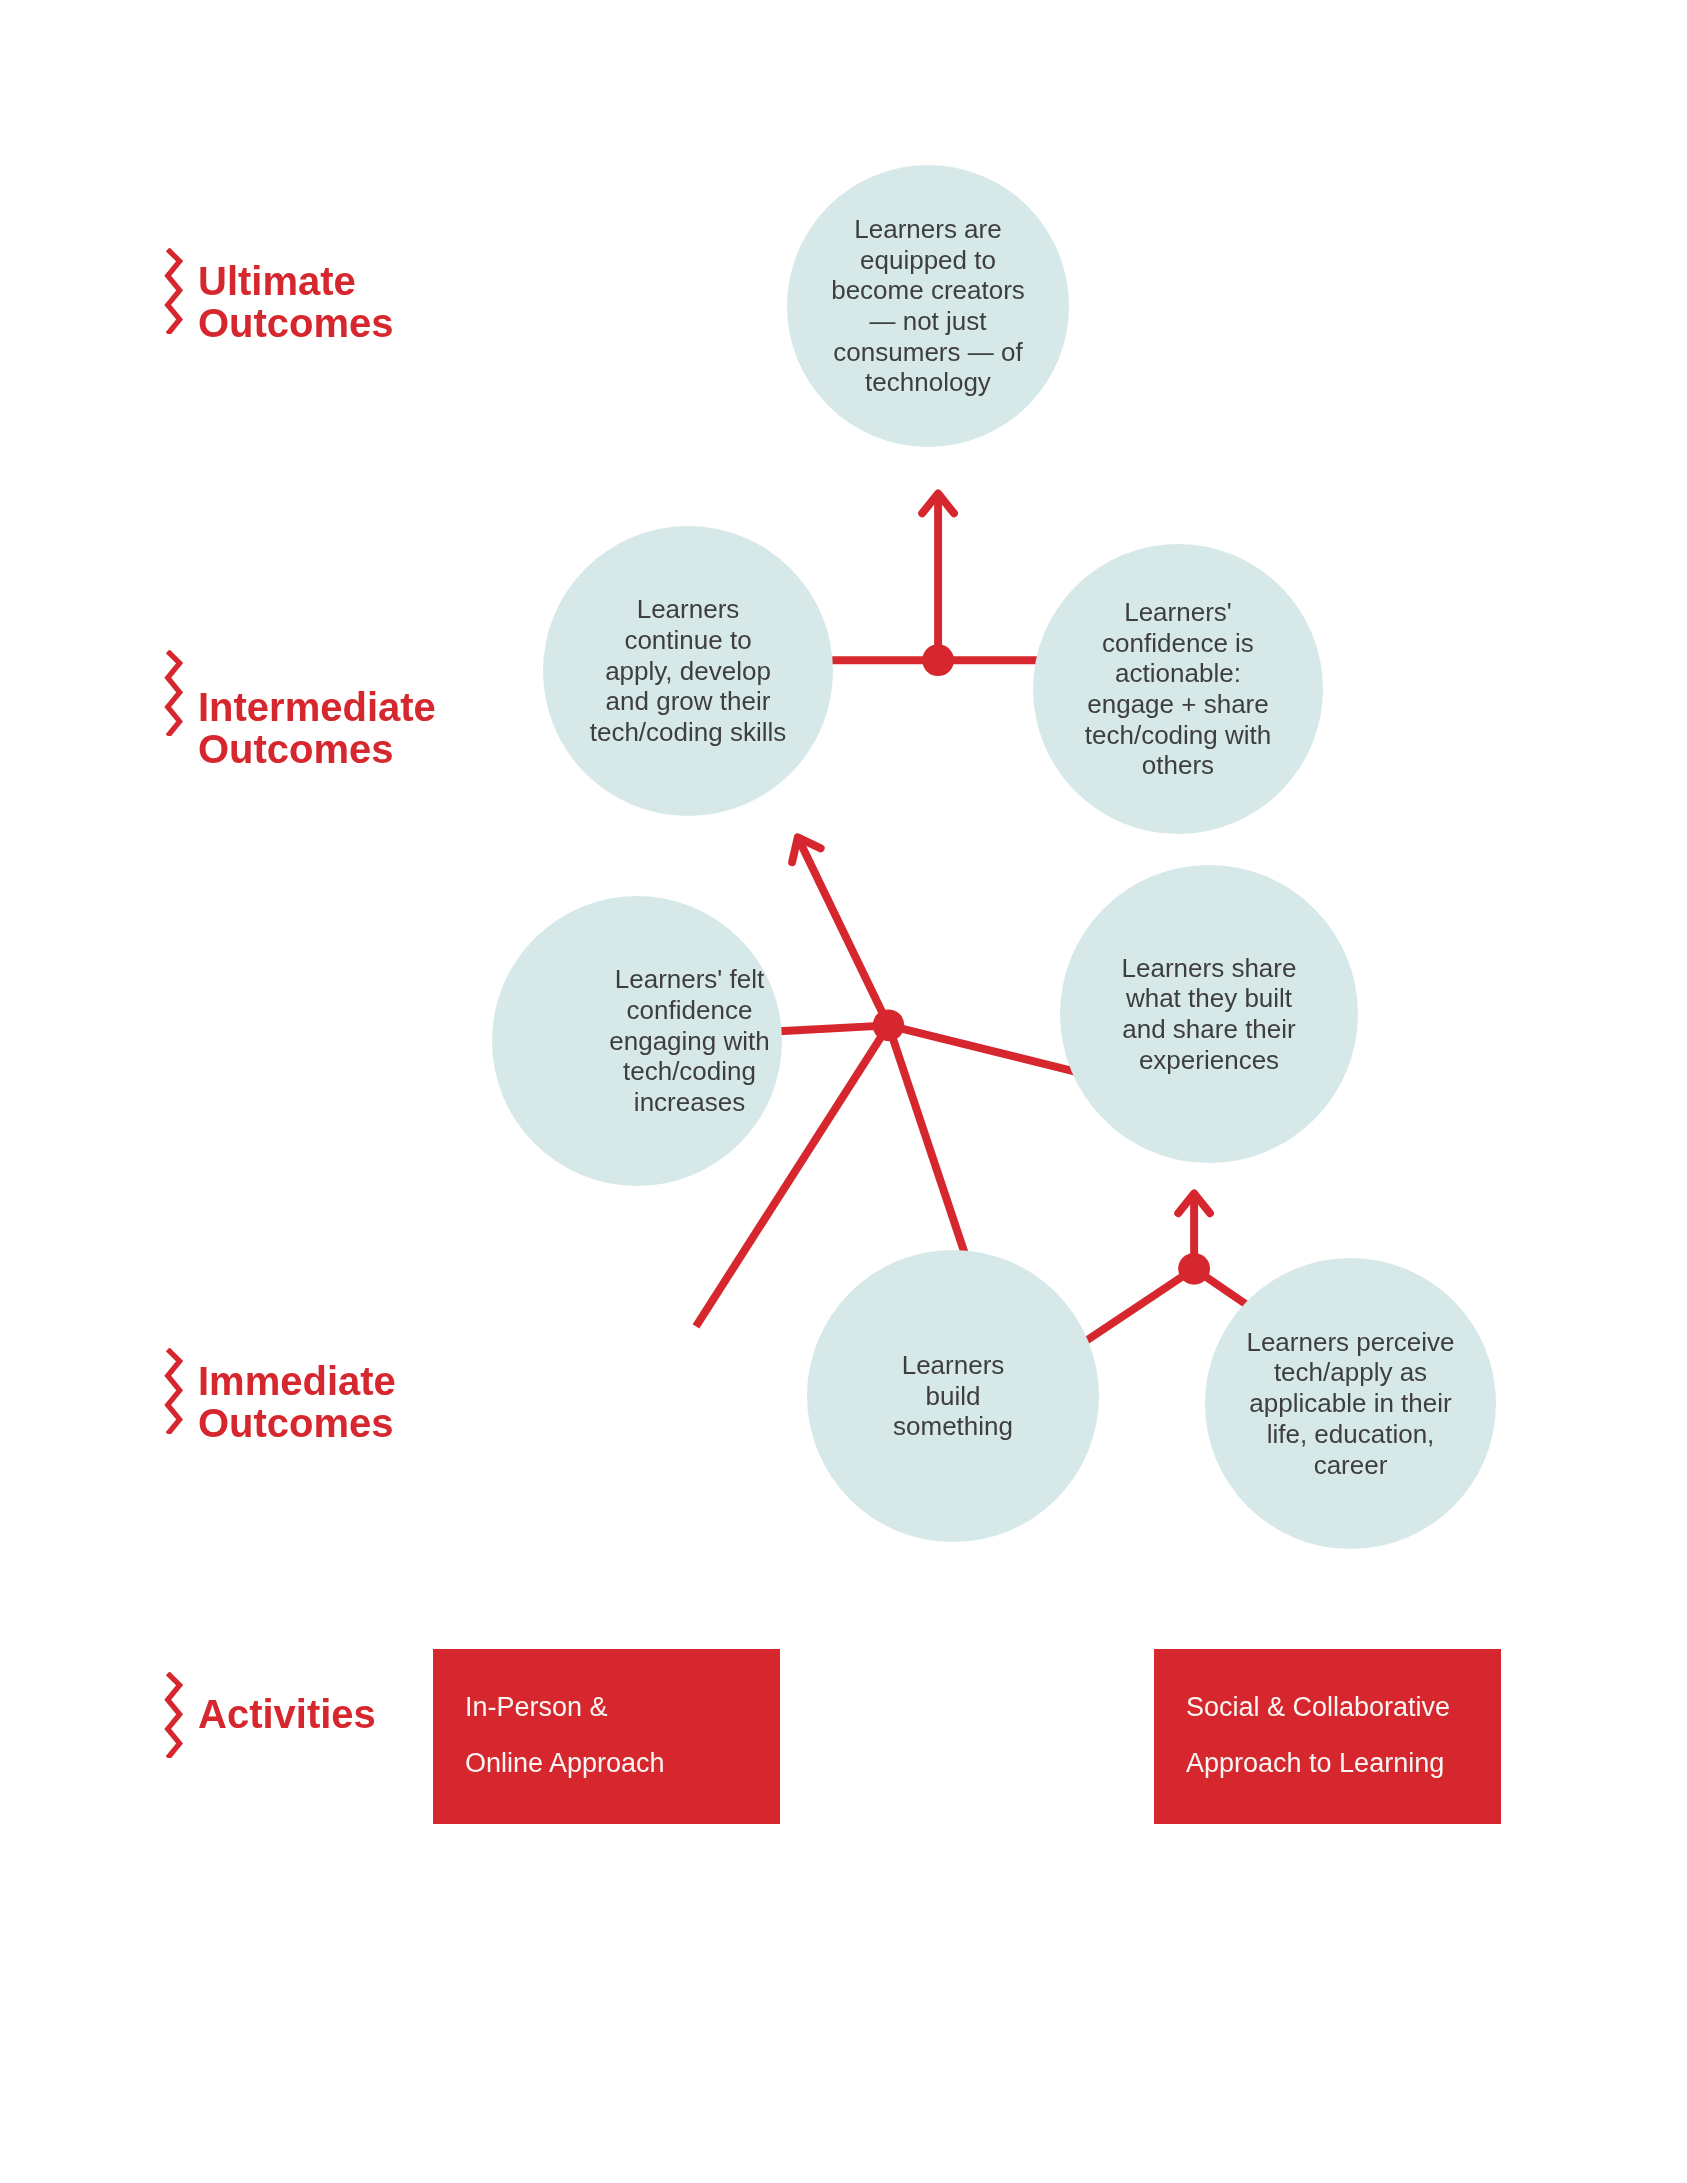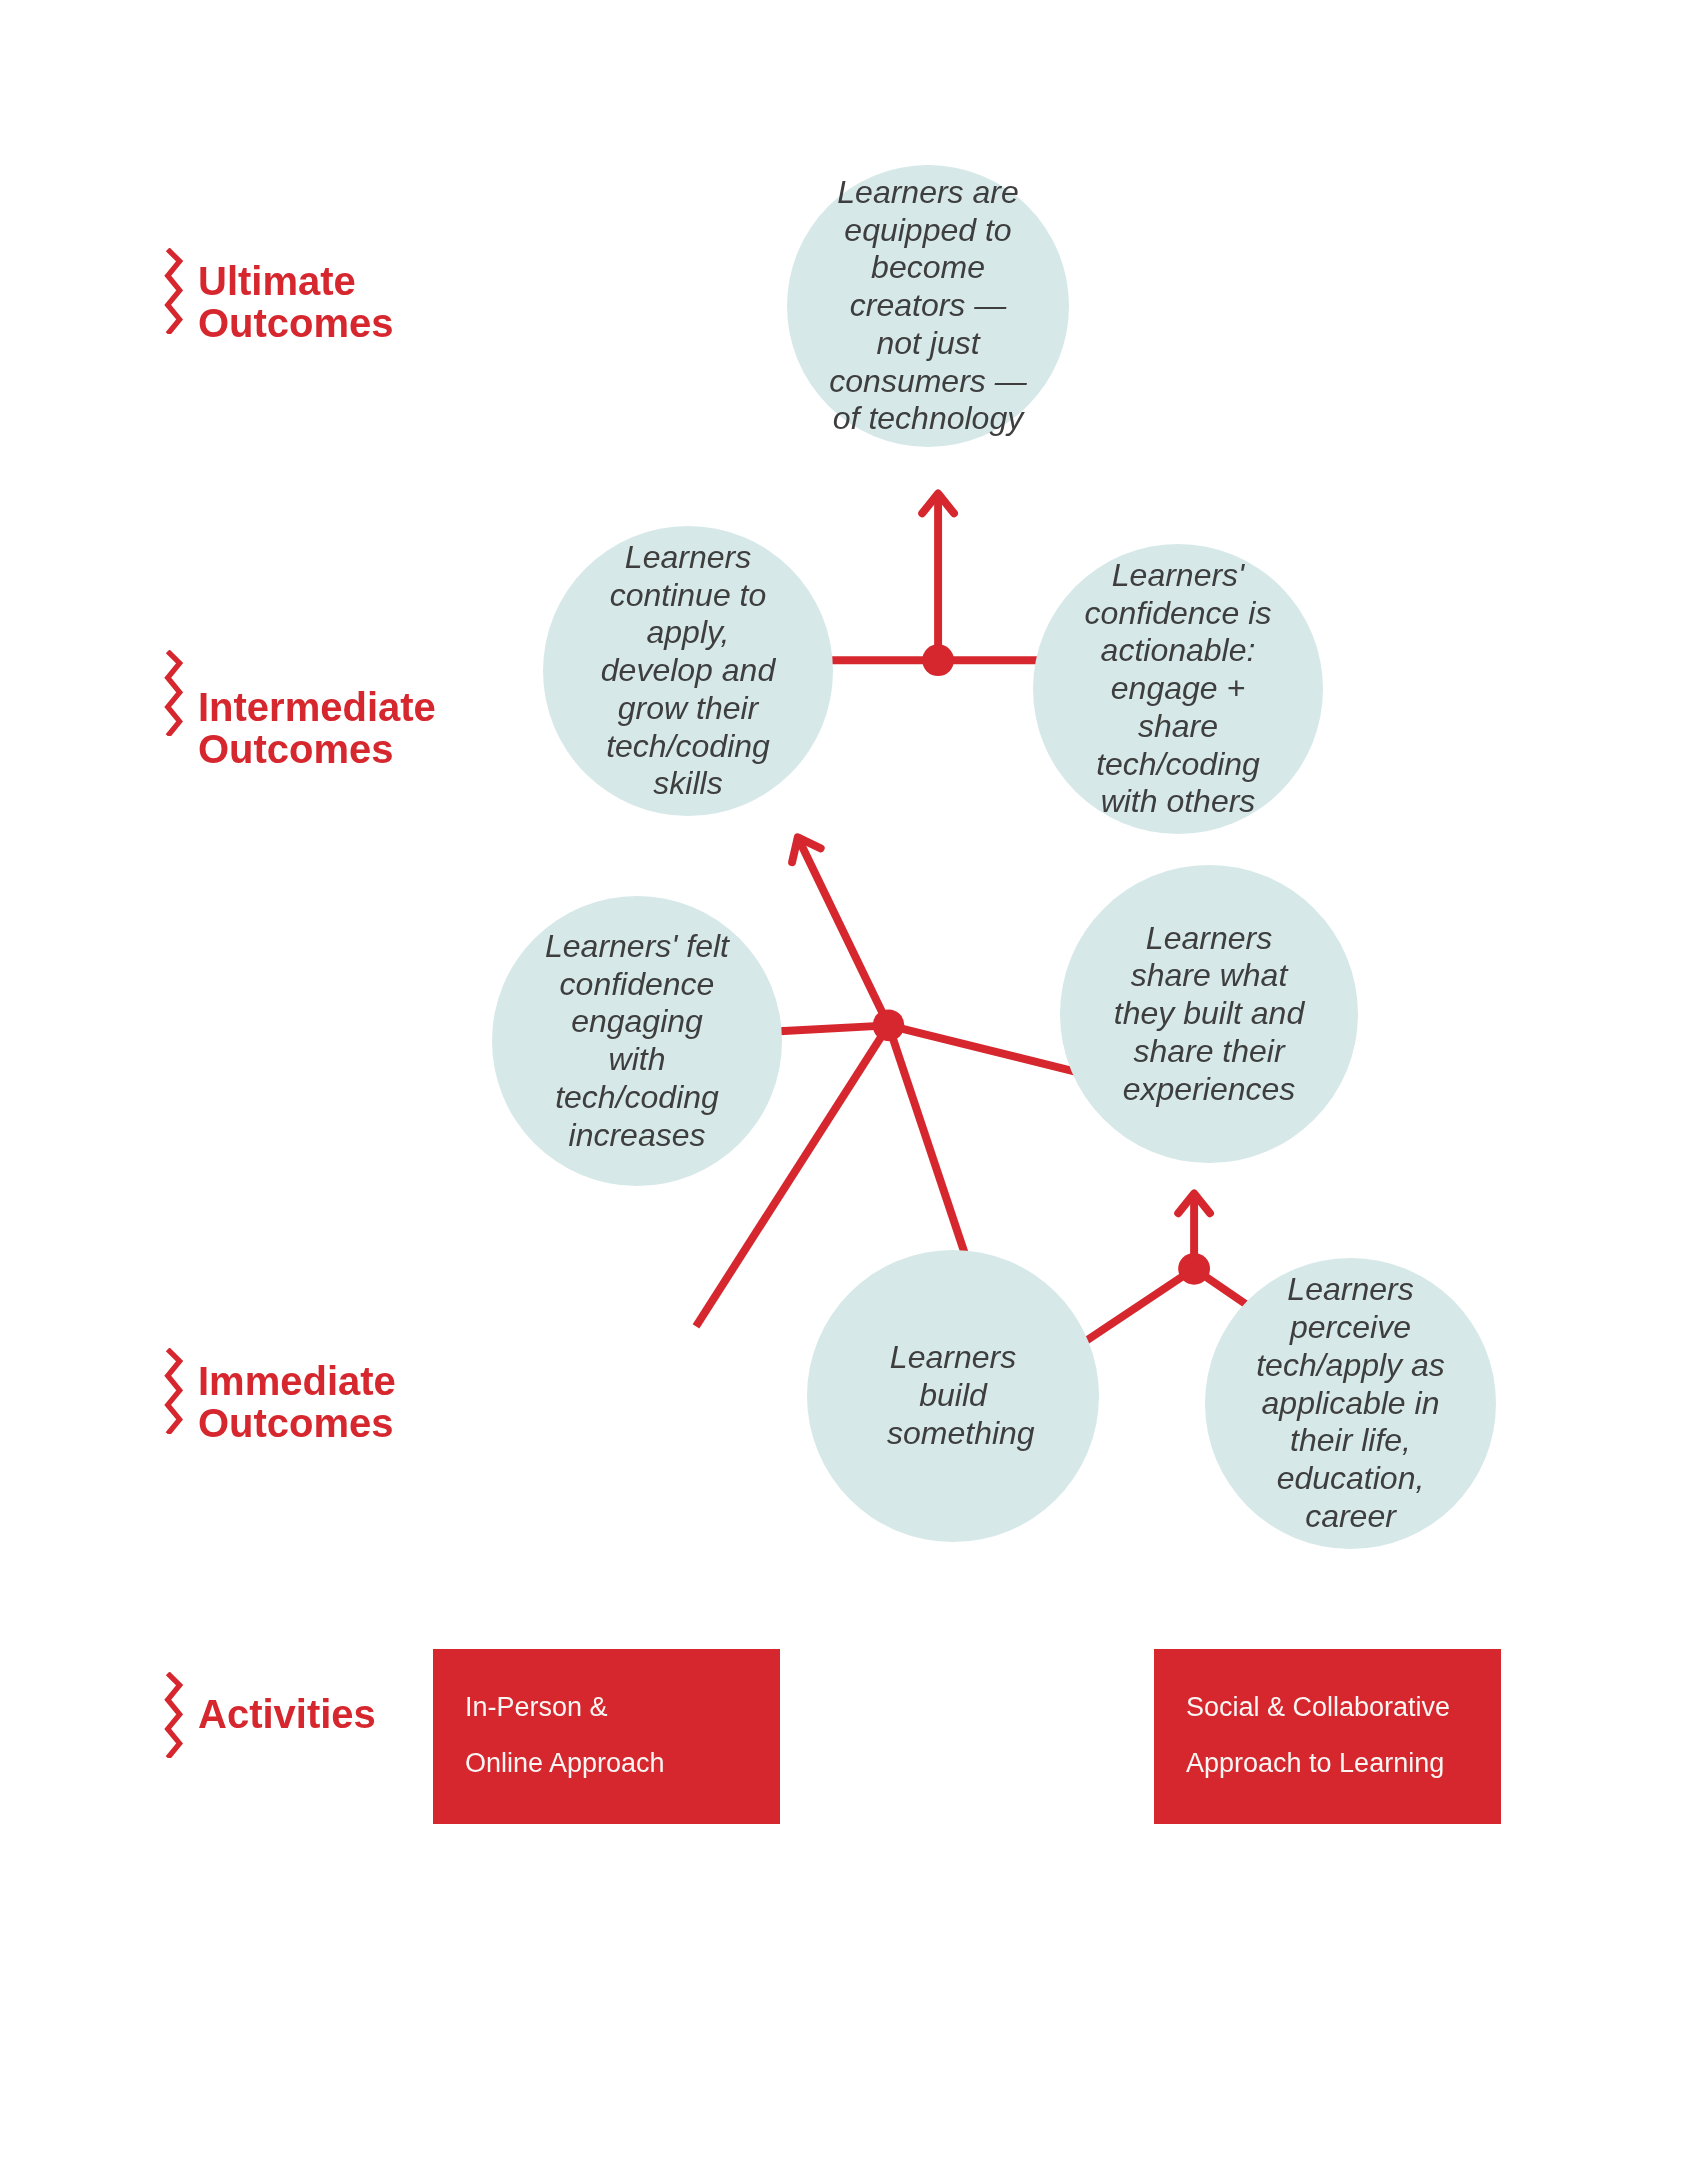--- a/index.html
+++ b/index.html
@@ -5,21 +5,21 @@
   html,body{margin:0;padding:0;background:#ffffff;}
   .page{
     position:relative;width:1687px;height:2183px;background:#ffffff;
     font-family:"Liberation Sans",sans-serif;overflow:hidden;
   }
   .connectors{position:absolute;left:0;top:0;z-index:1;}
   .circle{
     position:absolute;z-index:2;border-radius:50%;background:#d6e8e8;
     display:flex;align-items:center;justify-content:center;text-align:center;
   }
-  .circle .txt{color:#3e3e3e;font-size:32px;line-height:1.18;font-style:italic;}
+  .circle .txt{color:#3e3e3e;font-size:26px;line-height:1.18;}
   .squiggle{position:absolute;left:163px;z-index:2;}
   .label-text{
     position:absolute;left:198px;z-index:2;color:#d6272e;
     font-weight:bold;font-size:40px;line-height:42px;
   }
   .label-text span{display:block;}
   .activity-box{
     position:absolute;top:1649px;height:175px;width:347px;z-index:2;
     background:#d6272e;color:#f9f6f4;box-sizing:border-box;
     padding:30px 0 16px 32px;font-size:27px;line-height:56px;
@@ -95,21 +95,21 @@
   </div>
 
   <div class="circle" style="left:543px;top:526px;width:290px;height:290px;">
     <div class="txt" style="width:198px">Learners continue to apply, develop and grow their tech/coding skills</div>
   </div>
 
   <div class="circle" style="left:1033px;top:544px;width:290px;height:290px;">
     <div class="txt" style="width:205px">Learners' confidence is actionable: engage + share tech/coding with others</div>
   </div>
 
-  <div class="circle" style="left:492px;top:896px;width:290px;height:290px;">
+  <div class="circle" style="left:492px;top:896px;width:290px;height:290px;justify-content:flex-end;">
     <div class="txt" style="width:185px">Learners' felt confidence engaging with tech/coding increases</div>
   </div>
 
   <div class="circle" style="left:1060px;top:865px;width:298px;height:298px;">
     <div class="txt" style="width:198px">Learners share what they built and share their experiences</div>
   </div>
 
 
   <div class="circle" style="left:807px;top:1250px;width:292px;height:292px;">
     <div class="txt" style="width:132px">Learners build something</div>

